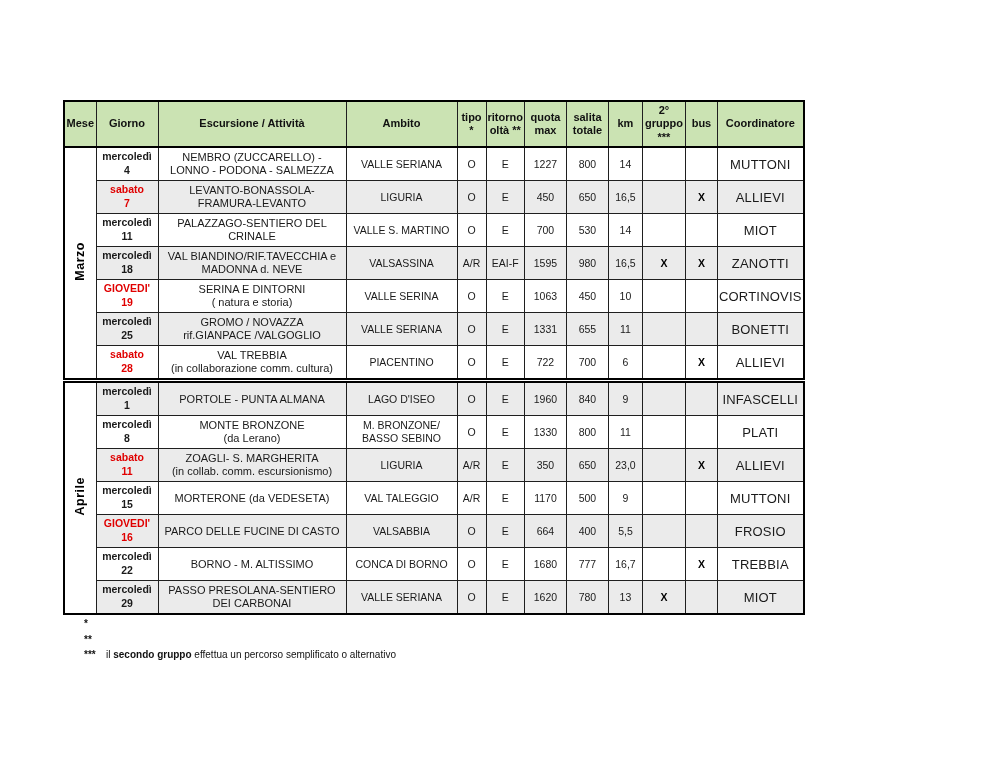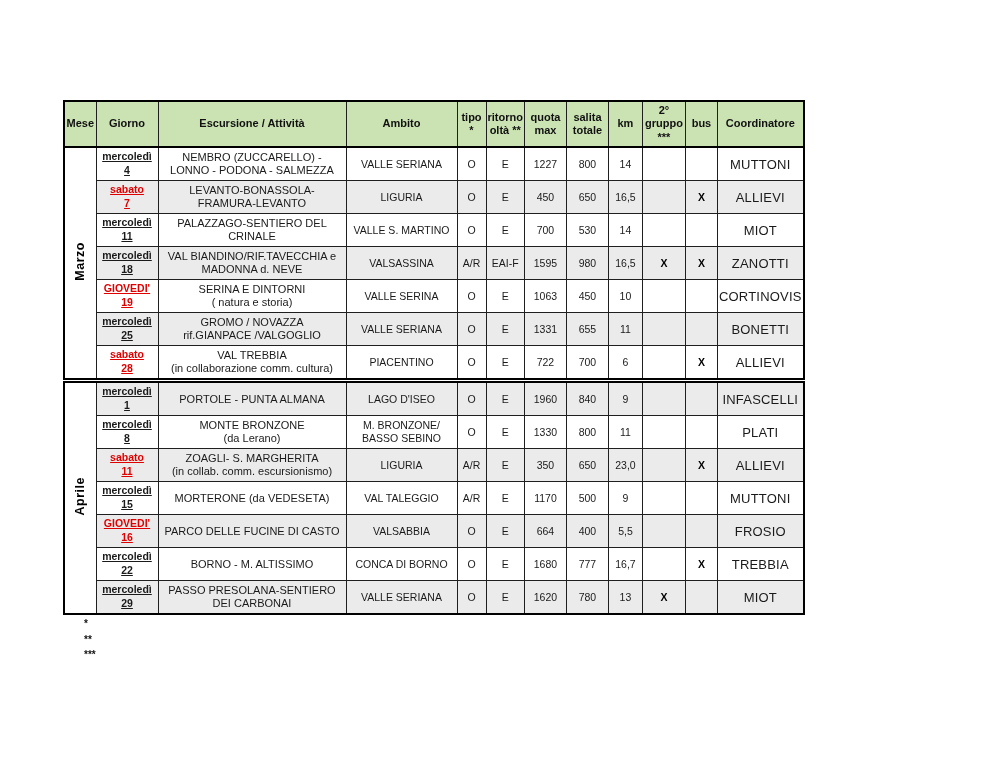--- a/index.html
+++ b/index.html
@@ -32,21 +32,21 @@
   td.mese-cell{background:#ffffff !important;}
   .mese-text{
     display:inline-block;
     writing-mode:vertical-rl;transform:rotate(180deg);
     font-weight:bold;font-size:12.5px;letter-spacing:.5px;color:#000;
   }
   
   tbody[data-month="0"] tr:last-child td,
   tbody[data-month="0"] td.mese-cell{border-bottom:5px double #000;}
 
-  td.day{font-weight:bold;font-size:10.5px;line-height:1.3;color:#1a1a1a;text-decoration:underline;}
+  td.day{font-weight:bold;font-size:10.5px;line-height:1.3;color:#1a1a1a;}
   td.day.red{color:#e00000;}
   td.esc{font-size:11px;white-space:pre-line;line-height:1.18;color:#1a1a1a;}
   td.amb{font-size:10.5px;white-space:pre-line;line-height:1.2;color:#1a1a1a;}
   td.val{font-size:10.5px;color:#1a1a1a;}
   td.xmark{font-size:10.5px;font-weight:bold;color:#000;}
   td.coord{font-size:13px;letter-spacing:.2px;color:#1a1a1a;}
 
   .footnotes{position:absolute;left:84px;top:616px;width:860px;font-size:10px;color:#111;}
   .fn{display:flex;line-height:15.5px;}
   .fn-mark{font-weight:bold;flex:0 0 22px;}
@@ -339,16 +339,17 @@
 
   <div class="footnotes">
     <div class="fn">
       <span class="fn-mark">*</span>
     </div>
     <div class="fn">
       <span class="fn-mark">**</span>
     </div>
     <div class="fn">
       <span class="fn-mark">***</span>
+      <span class="fn-text"><span>il </span><span class="b">secondo gruppo</span><span> effettua un percorso semplificato o alternativo</span></span>
     </div>
   </div>
 
 </div>
 
 </body></html>

